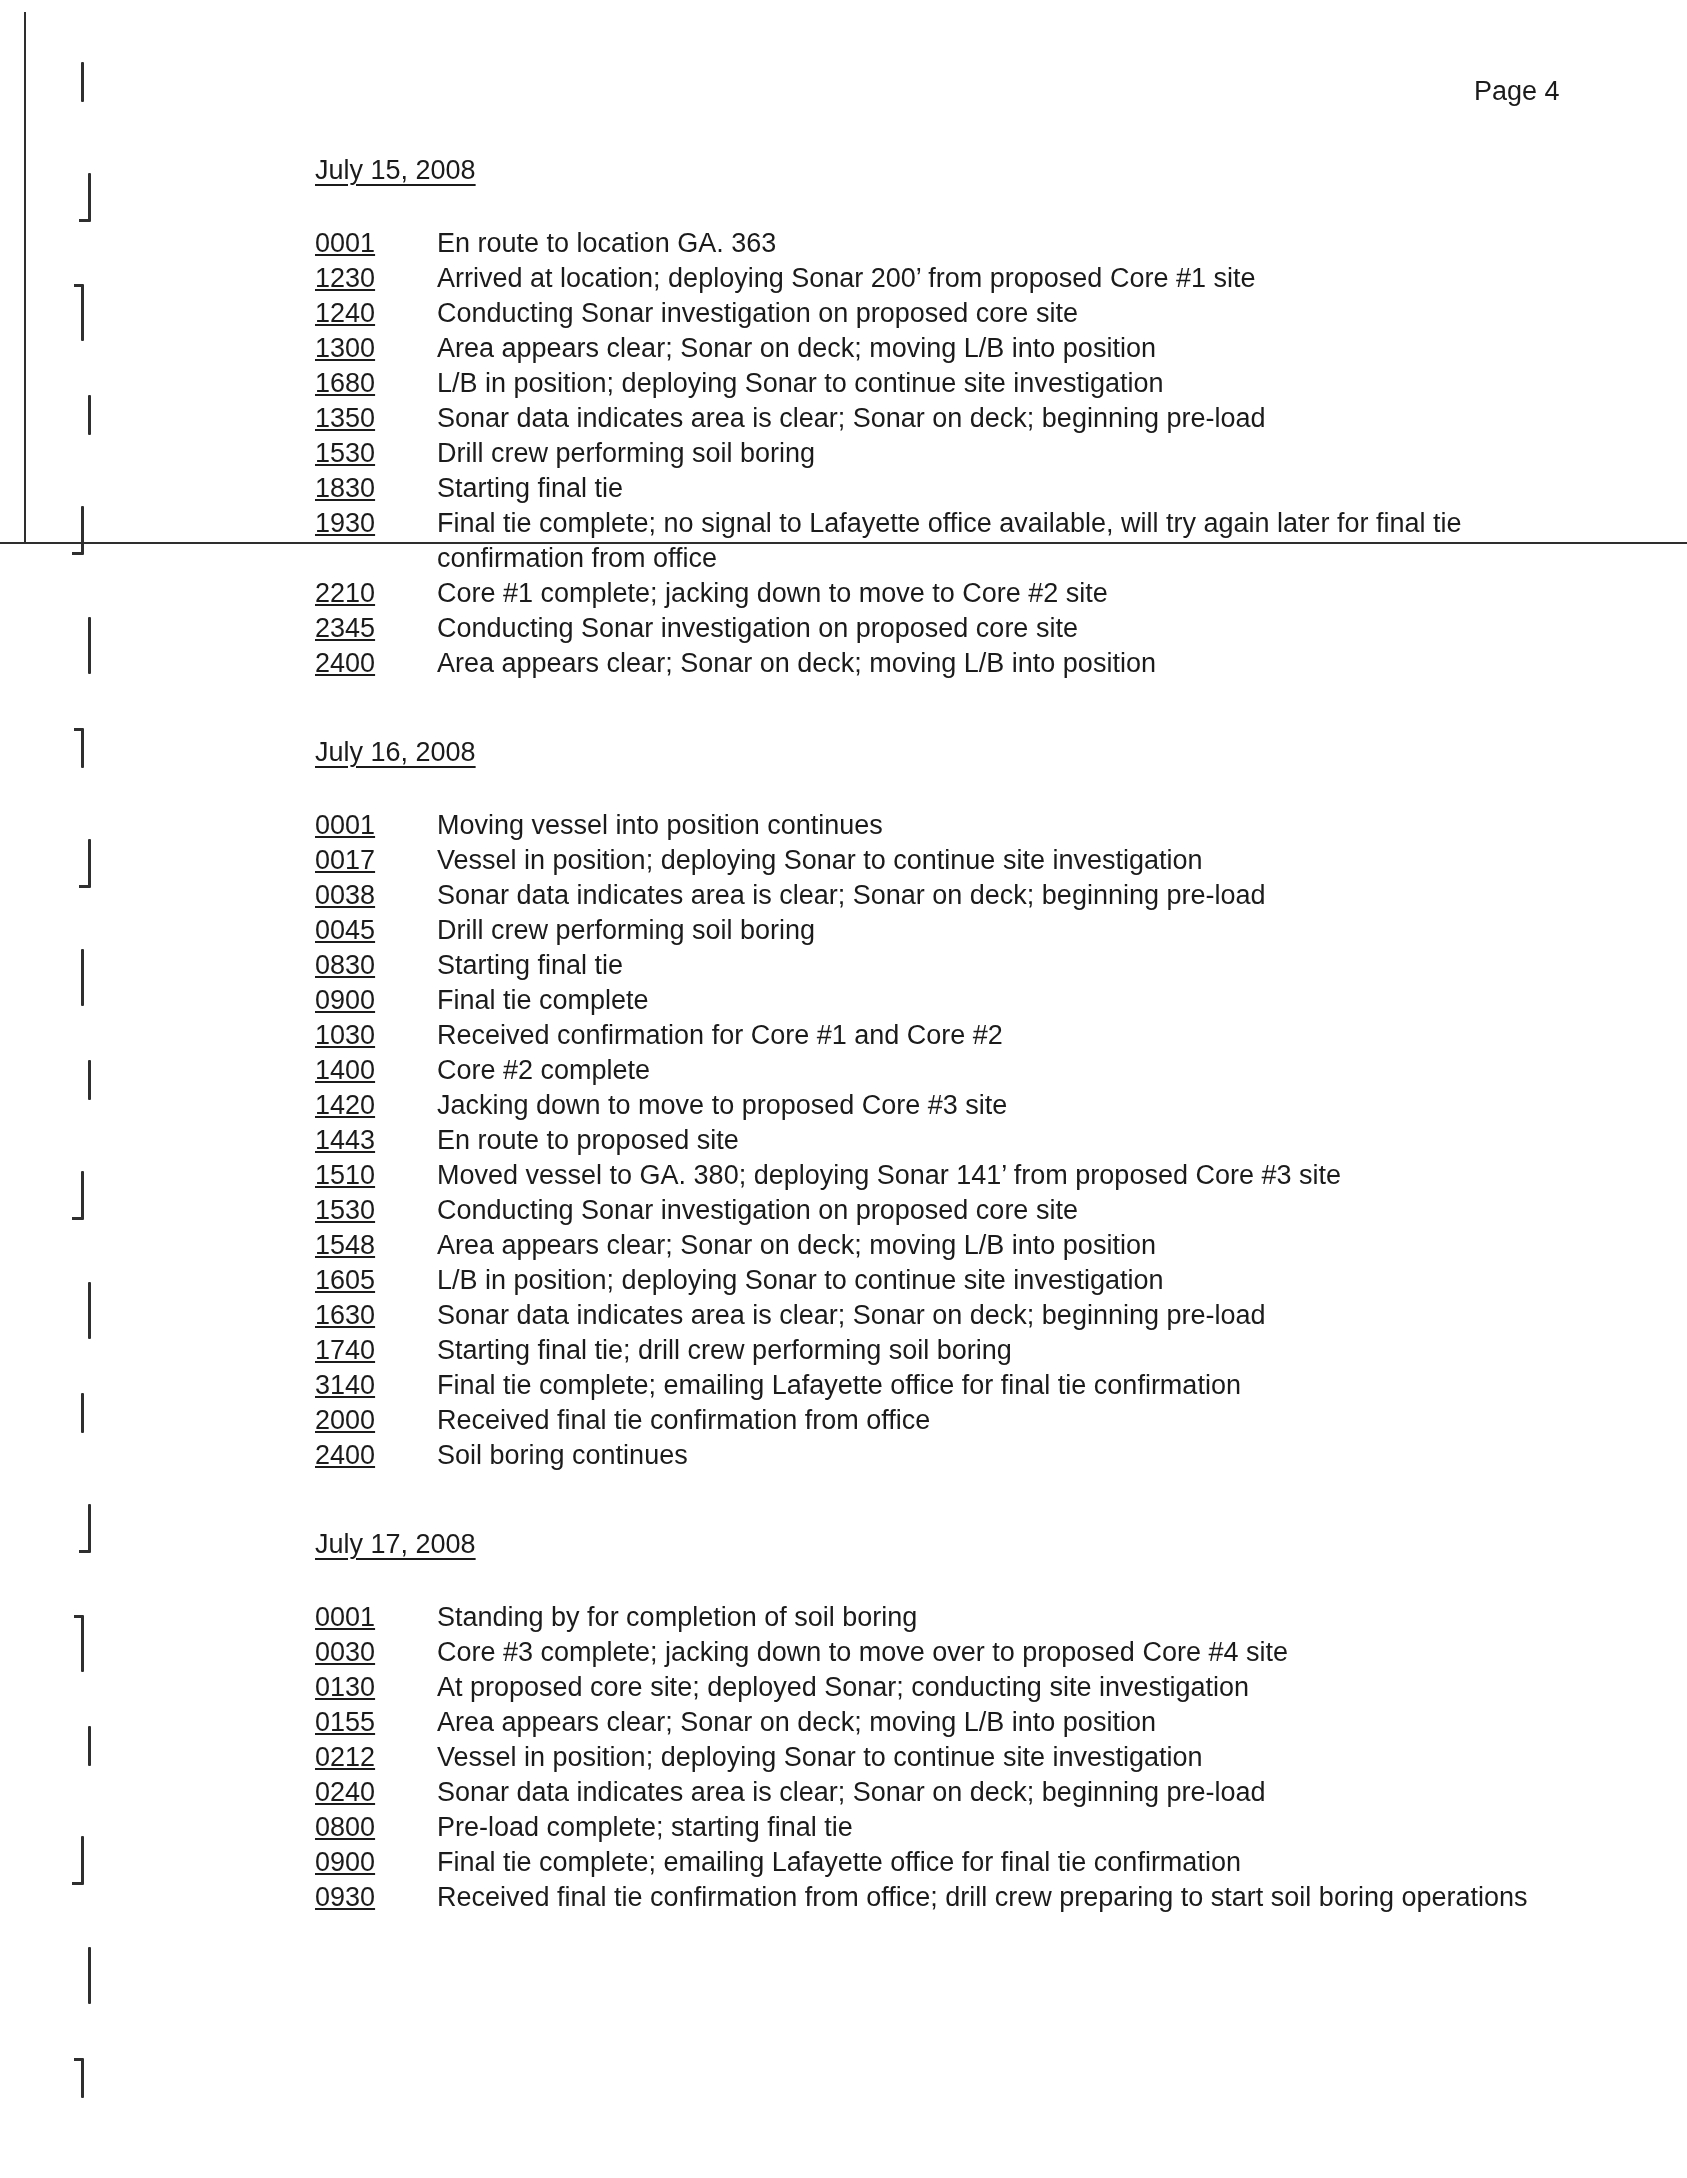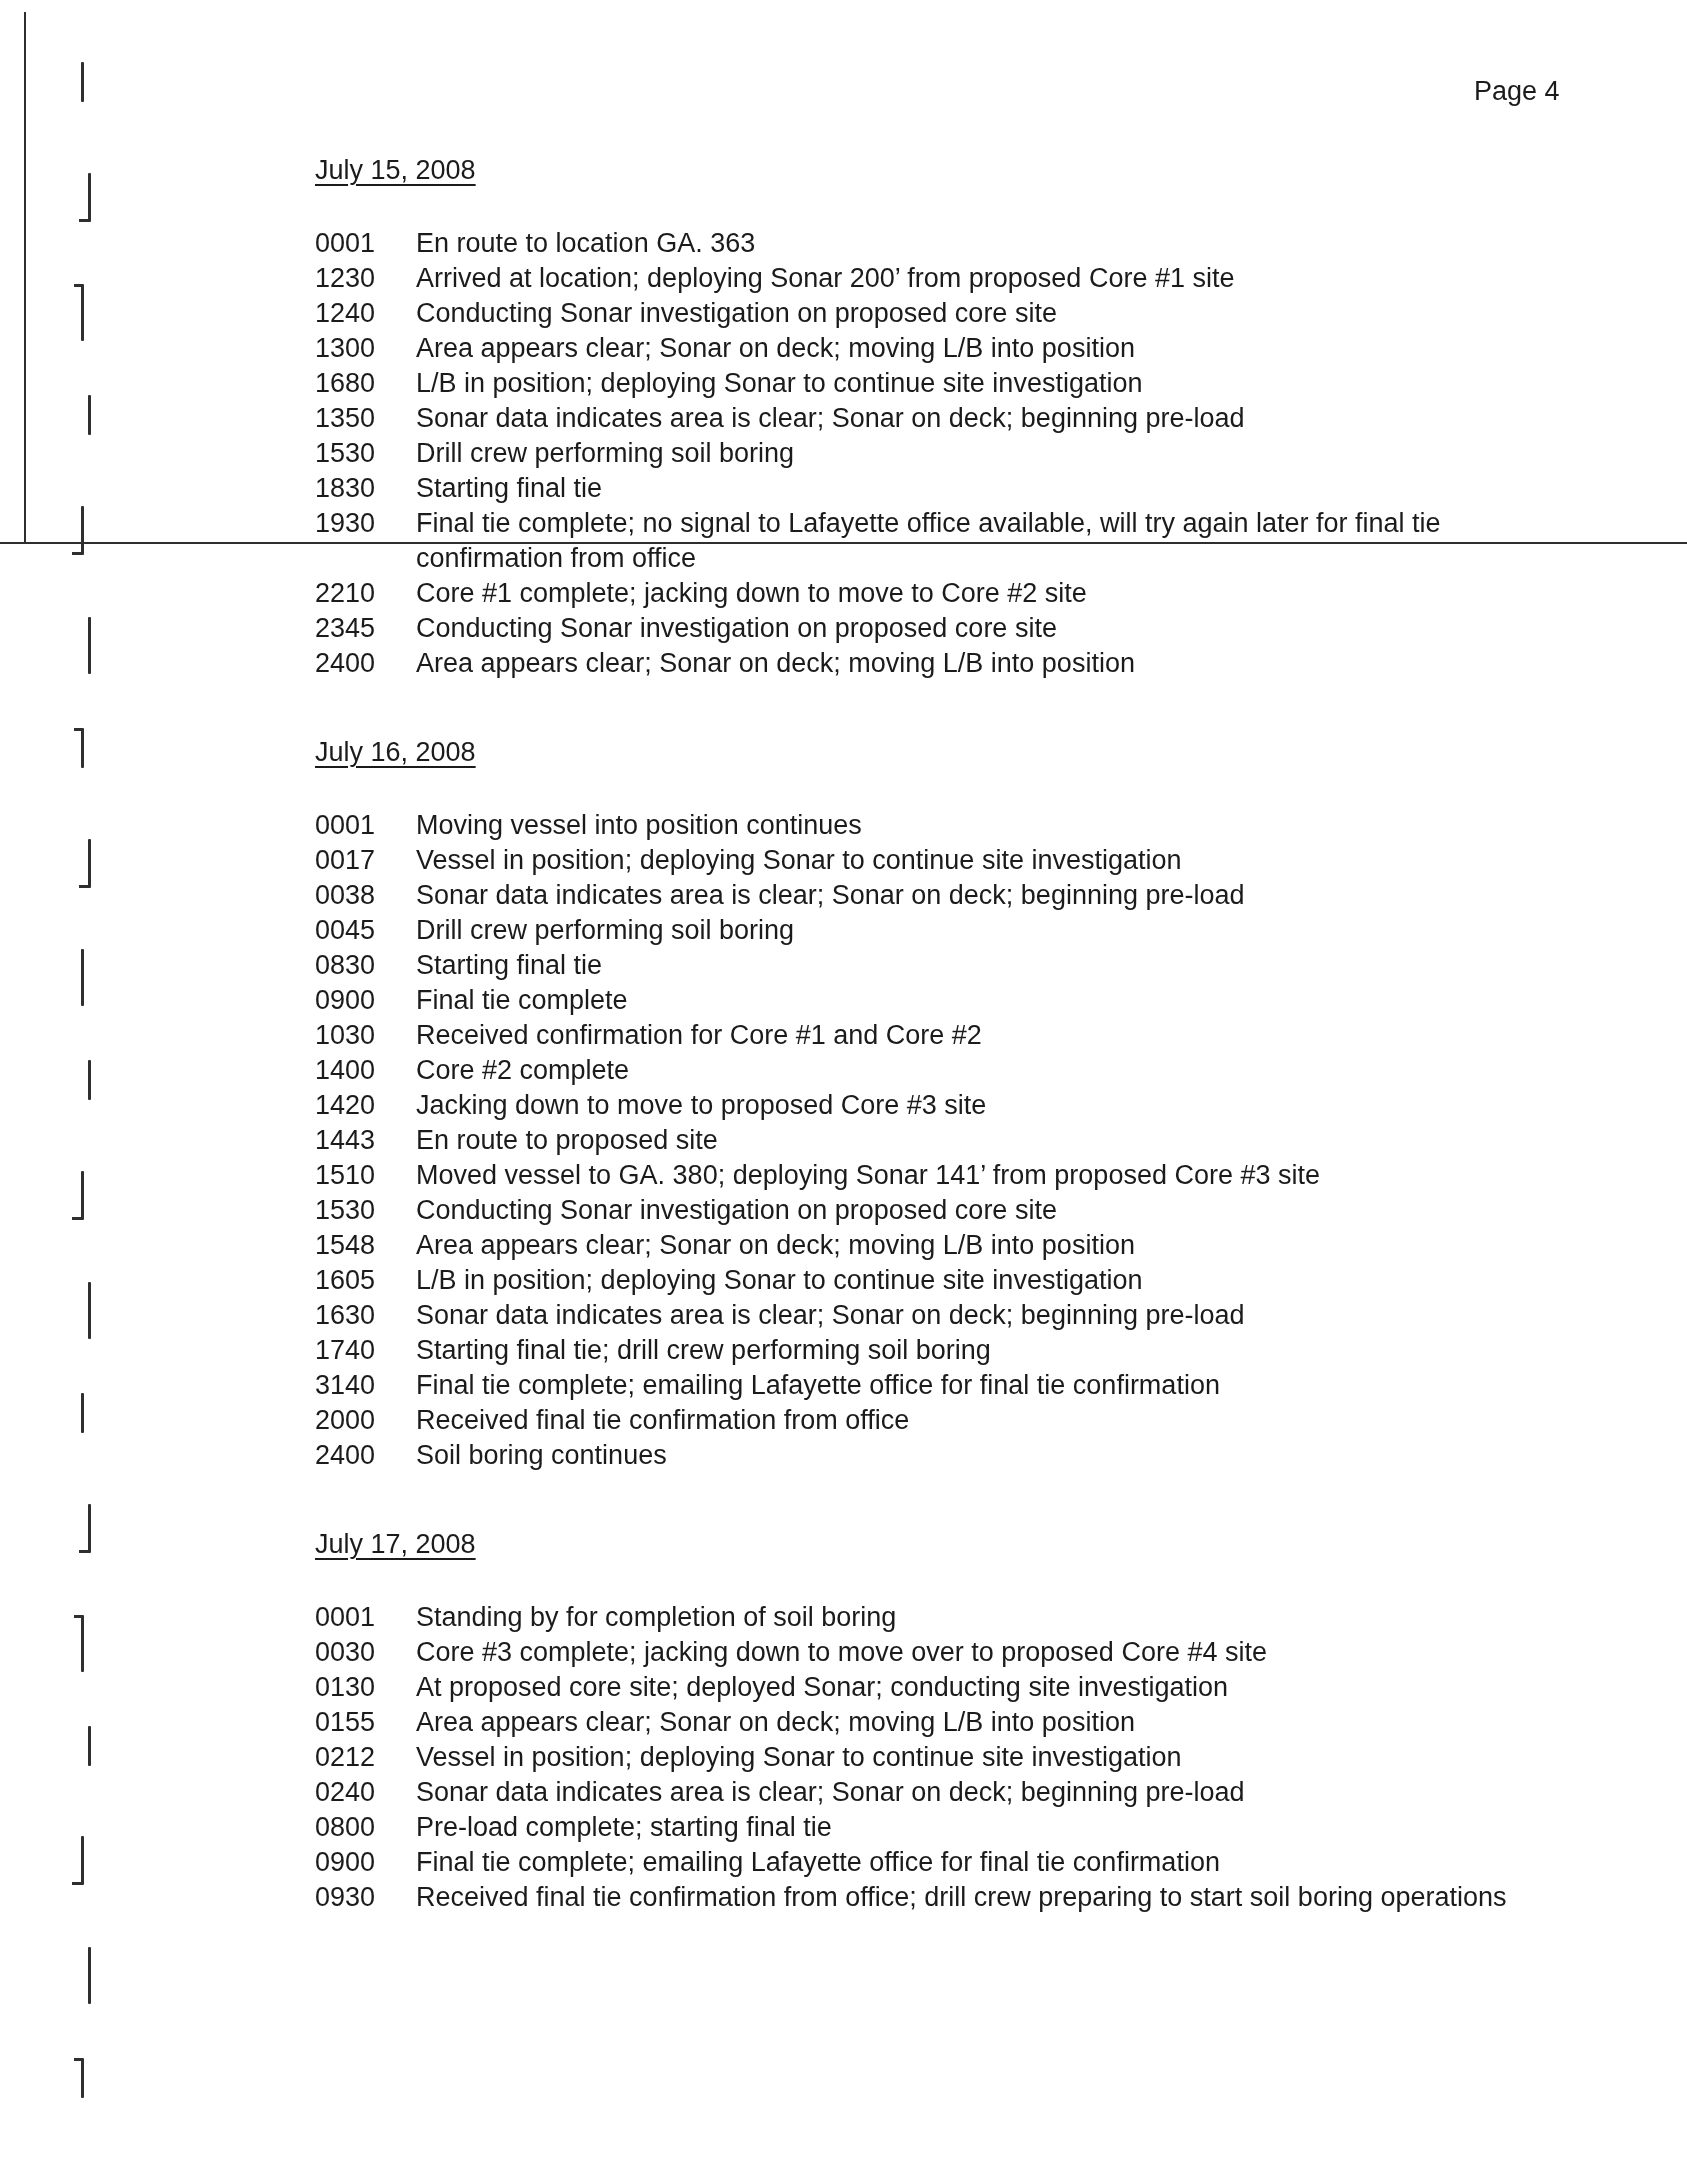--- a/index.html
+++ b/index.html
@@ -30,22 +30,22 @@
   }
   section.log-section { margin: 0 0 54px 0; }
   h2.date {
     font-size: 27px;
     font-weight: 400;
     margin: 0 0 38px 0;
     text-decoration: underline;
     text-underline-offset: 5px;
   }
   .entry { display: flex; align-items: flex-start; }
-  .entry .time { flex: 0 0 101px; width: 101px; }
-  .entry .desc { flex: 1 1 auto; }
+  .entry .time { flex: 0 0 101px; width: 101px; text-decoration: underline; }
+  .entry .desc { flex: 1 1 auto; margin-left: 21px; }
 
   
   .scan-vline {
     position: absolute;
     left: 24px;
     top: 12px;
     width: 2px;
     height: 531px;
     background: #2e2e2e;
   }

